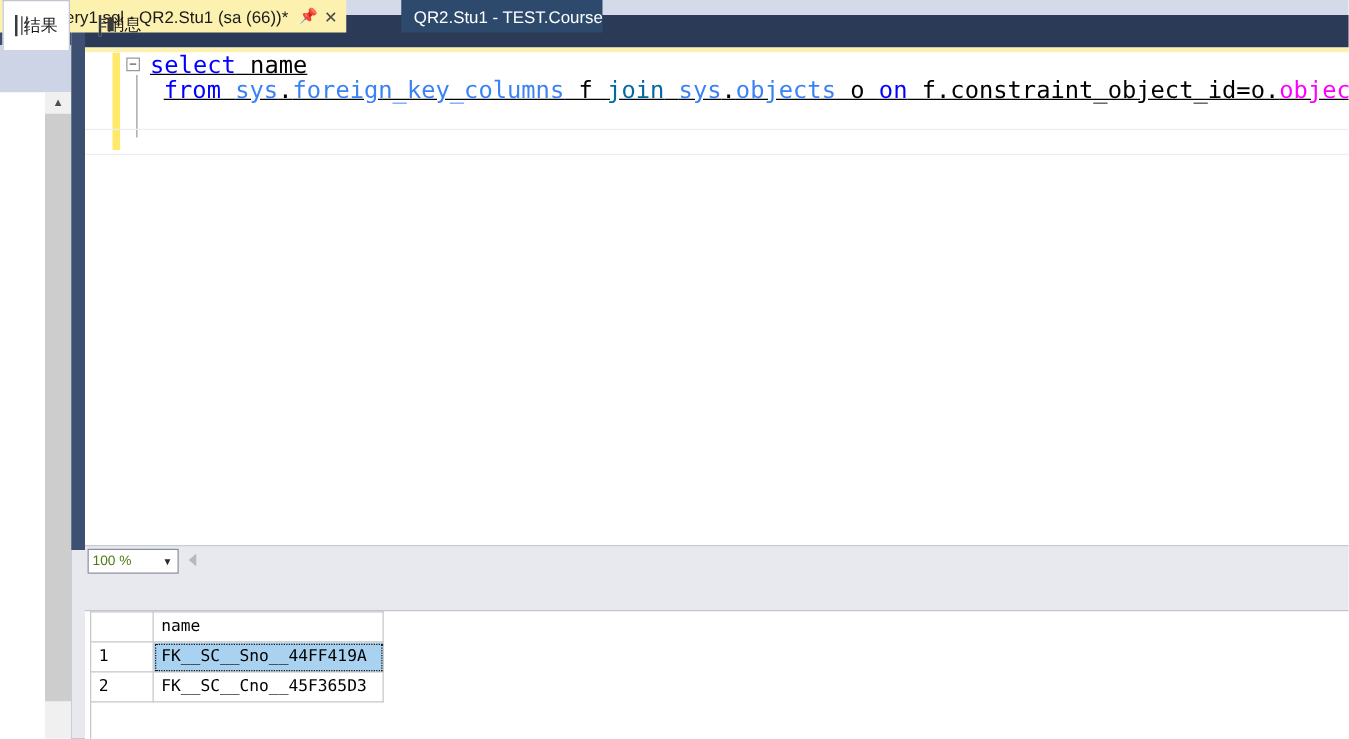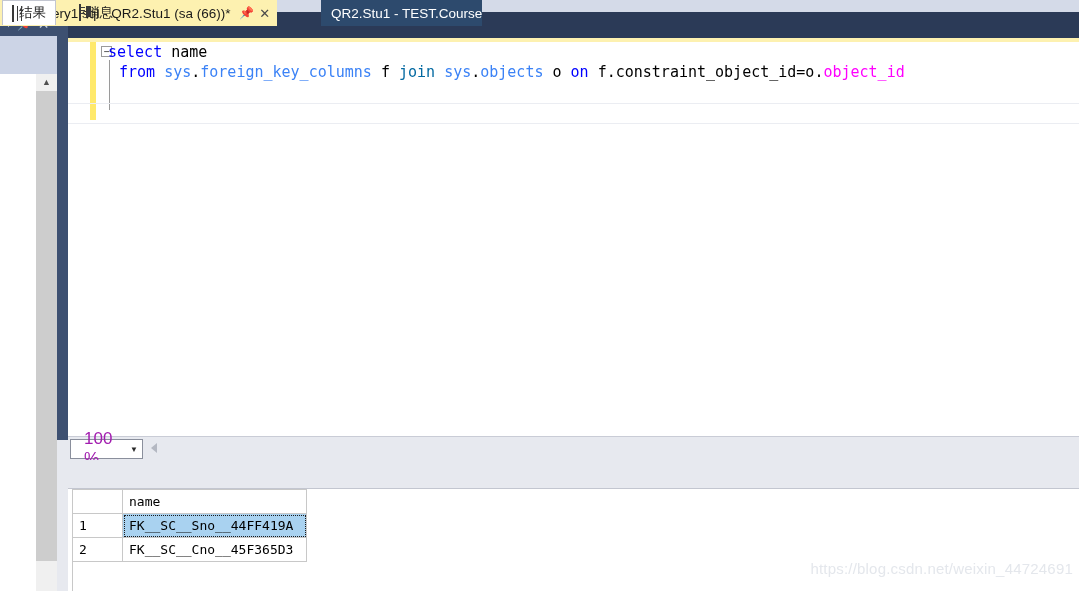--- a/index.html
+++ b/index.html
@@ -119,23 +119,24 @@
     background: #9a9a9a;
   }
   .ed-collapse {
     position: absolute; left: 33px; top: 4px;
     width: 11px; height: 11px;
     border: 1px solid #9a9a9a; background: #ffffff;
     color: #3a3a3a; font-size: 10px; line-height: 9px; text-align: center;
     font-family: "DejaVu Sans Mono", monospace;
   }
   .ed-rows {
-    position: absolute; left: 36px; top: 0; right: 0;
+    position: absolute; left: 48px; top: 0; right: 0;
     font-family: "DejaVu Sans Mono", monospace;
-    font-size: 15px;
+    font-size: 19px;
+    text-decoration: underline;
   }
   .ed-row { height: 20px; line-height: 20px; white-space: nowrap; }
   .ed-row.r1 { padding-left: 4px; }
   .ed-row.r2 { padding-left: 15px; }
   .ed-row.r3 { padding-left: 15px; }
   .kw   { color: #0000ff; }
   .kwg  { color: #0369a1; }
   .sch  { color: #3b82f6; }
   .ident{ color: #000000; }
   .fn   { color: #ff00ff; }
@@ -148,40 +149,40 @@
   .zoombar {
     position: absolute; left: 68px; top: 436px; width: 1011px; height: 24px;
     background: #e7e9ef; border-top: 1px solid #c9ccd6;
   }
   .zoom-combo {
     position: absolute; left: 2px; top: 2px; width: 73px; height: 20px;
     background: #ffffff; border: 1px solid #8a8f9c;
     display: flex; align-items: center;
   }
   .zoom-value {
-    flex: 1; padding-left: 13px; font-size: 17px; color: #a21caf;
+    flex: 1; padding-left: 3px; font-size: 11px; color: #4d7c0f;
   }
   .zoom-caret {
     width: 16px; text-align: center; font-size: 8px; color: #2a2a2a;
   }
   .zoom-left-arrow {
     position: absolute; left: 83px; top: 6px;
     width: 0; height: 0;
     border-top: 5px solid transparent;
     border-bottom: 5px solid transparent;
     border-right: 6px solid #b4b8c2;
   }
 
   
   .restabs {
     position: absolute; left: 68px; top: 460px; width: 1011px; height: 28px;
     background: #e7e9ef;
   }
   .restab {
-    position: absolute; top: 0; height: 25px;
+    position: absolute; top: 0; height: 40px;
     display: flex; align-items: center;
     font-size: 13.5px; color: #1a1a1a; padding: 0 9px;
   }
   .restab-active {
     left: 2px; background: #ffffff;
     border-left: 1px solid #c3c6d0; border-right: 1px solid #c3c6d0;
     border-top: 1px solid #c3c6d0;
   }
   .restab-inactive { left: 70px; background: transparent; text-align: center; }
   .restab-ico { margin-right: 5px; display: inline-block; }
@@ -338,15 +339,14 @@
           </tr>
           <tr>
             <td class="rownum">2</td>
             <td>FK__SC__Cno__45F365D3</td>
           </tr>
         </tbody>
       </table>
     <div class="grid-tail"></div>
   </div>
 
-  <div class="watermark">https://blog.csdn.net/weixin_44724691</div>
 
 </div>
 
 </body></html>

